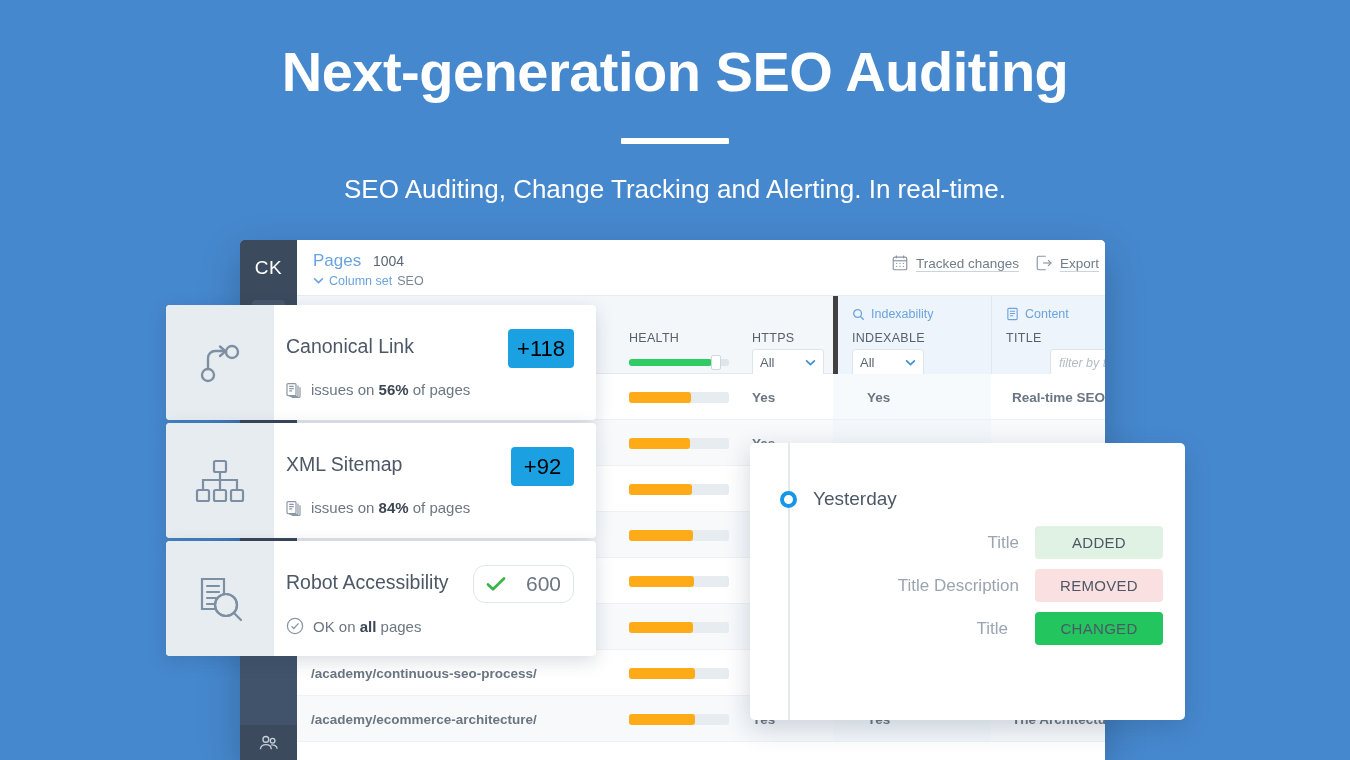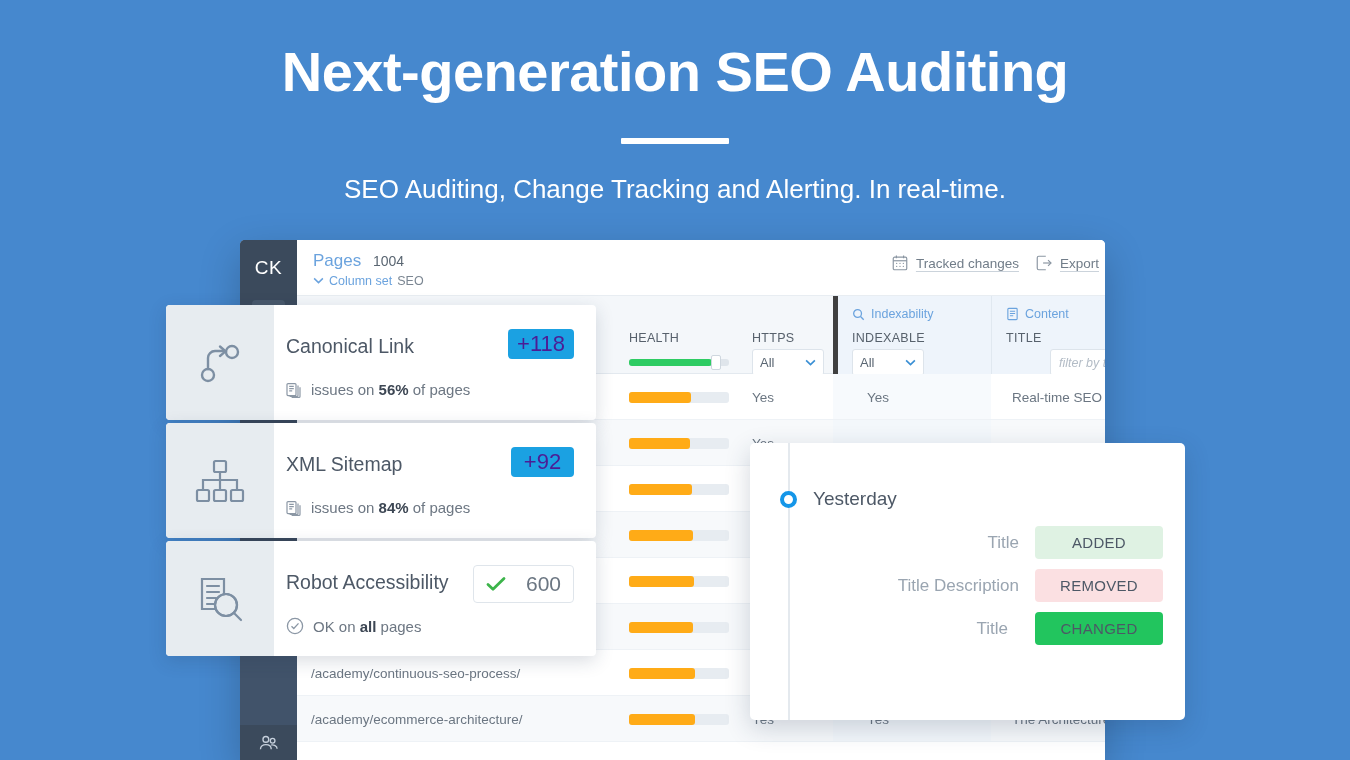--- a/index.html
+++ b/index.html
@@ -145,21 +145,21 @@
   }
 
   
   .tbl { position: relative; }
   .trow {
     position: relative; height: 46px;
     border-bottom: 1px solid #eef2f6;
     background: #ffffff;
   }
   .trow.alt { background: #f7f9fb; }
-  .cell { position: absolute; top: 0; height: 46px; display: flex; align-items: center; font-size: 13.5px; color: #6b7682; }
+  .cell { position: absolute; top: 0; height: 46px; display: flex; align-items: center; font-size: 13.5px; color: #6b7682; font-weight: bold; }
   .c-url  { left: 14px; width: 300px; }
   .c-hlt  { left: 332px; width: 110px; }
   .c-https{ left: 455px; width: 70px; }
   .c-idx  { left: 570px; width: 70px; }
   .c-title{ left: 715px; width: 200px; white-space: nowrap; overflow: hidden; }
   .hbar-bg { width: 100px; height: 11px; border-radius: 3px; background: #e7ecf1; position: relative; }
   .hbar-fill { position: absolute; left: 0; top: 0; height: 11px; border-radius: 3px; background: #ffab17; }
   .idx-col-bg { position: absolute; left: 536px; top: 0; width: 158px; height: 100%; background: rgba(238,244,251,0.45); }
 
   
@@ -183,29 +183,29 @@
     font-size: 19.5px; color: #4d5866; font-weight: 400;
   }
   .card-sub {
     position: absolute; left: 120px; top: 76px;
     font-size: 15px; color: #6d7783;
     display: flex; align-items: center; gap: 9px;
   }
   .card-sub b { color: #3c4653; font-weight: 700; }
   .badge-blue {
     position: absolute; right: 22px; top: 24px;
-    min-width: 63px; height: 30px; background: #1ba1e2; border-radius: 4px;
-    color: #4c1d95; font-size: 22px;
+    min-width: 63px; height: 39px; background: #1ba1e2; border-radius: 4px;
+    color: #000000; font-size: 22px;
     display: flex; align-items: center; justify-content: center;
     padding: 0 9px;
   }
   .badge-ok {
     position: absolute; right: 22px; top: 24px;
     min-width: 90px; height: 38px; background: #fff;
-    border: 1px solid #dfe5eb; border-radius: 4px;
+    border: 1px solid #dfe5eb; border-radius: 12px;
     display: flex; align-items: center; justify-content: center; gap: 20px;
     font-size: 21px; color: #6b7682; padding: 0 12px;
   }
   .badge-ok .chk { color: #3cb44a; font-size: 21px; font-weight: 700; }
 
   
   .changes-panel {
     position: absolute; left: 750px; top: 443px;
     width: 435px; height: 277px;
     background: #ffffff; border-radius: 5px;

